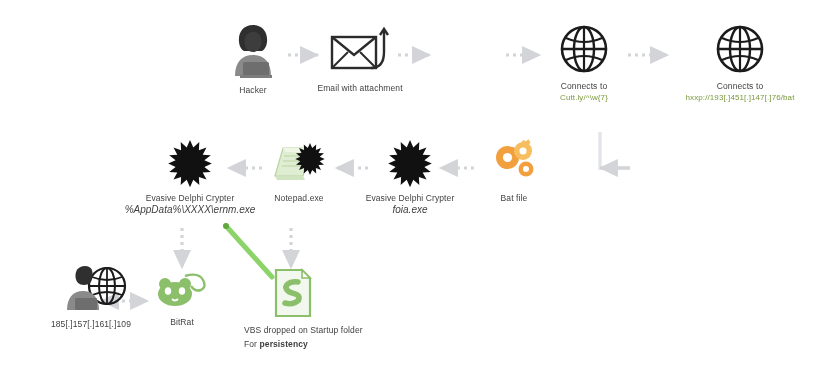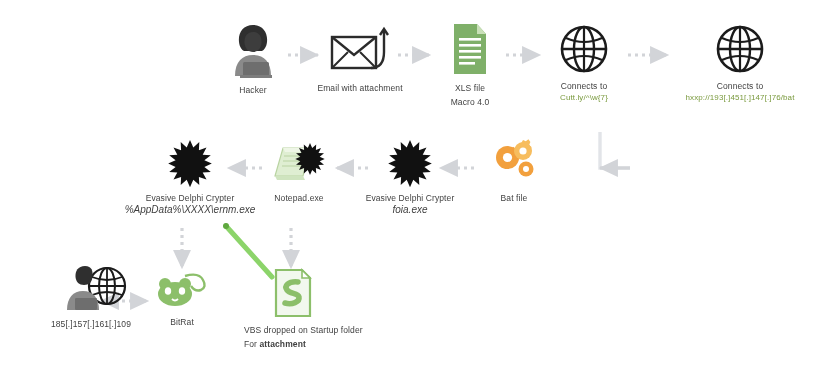--- a/index.html
+++ b/index.html
@@ -109,37 +109,20 @@
         <rect x="3" y="11" width="44" height="31" fill="#ffffff" stroke="#2b2b2b" stroke-width="2.4"></rect>
         <path d="M3 11 L25 29 L47 11" fill="none" stroke="#2b2b2b" stroke-width="2.4"></path>
         <path d="M3 42 L19 26 M47 42 L31 26" fill="none" stroke="#2b2b2b" stroke-width="2"></path>
         <path d="M42 42 C52 42 55 35 55 26 L55 5" fill="none" stroke="#2b2b2b" stroke-width="2.4"></path>
         <path d="M51 9 L55 3 L59 9" fill="none" stroke="#2b2b2b" stroke-width="2.4"></path>
       </svg>
     </span>
     <div class="label">Email with attachment</div>
   </div>
 
-  <div class="node" style="left:430px;top:22px;width:80px;">
-    <span class="icon">
-      <svg width="42" height="54" viewBox="0 0 42 54">
-        <path d="M5 2 L28 2 L37 12 L37 52 L5 52 Z" fill="#7fb069"></path>
-        <path d="M28 2 L28 12 L37 12 Z" fill="#c9e0b8"></path>
-        <g fill="#ffffff">
-          <rect x="10" y="16" width="22" height="2.6"></rect>
-          <rect x="10" y="22" width="22" height="2.6"></rect>
-          <rect x="10" y="28" width="22" height="2.6"></rect>
-          <rect x="10" y="34" width="22" height="2.6"></rect>
-          <rect x="10" y="40" width="16" height="2.6"></rect>
-        </g>
-      </svg>
-    </span>
-    <div class="label">XLS file</div>
-    <div class="label">Macro 4.0</div>
-  </div>
 
   <div class="node" style="left:534px;top:24px;width:100px;">
     <span class="icon">
       <svg width="50" height="50" viewBox="0 0 50 50">
         <circle cx="25" cy="25" r="22" fill="none" stroke="#1b1b1b" stroke-width="2.6"></circle>
         <ellipse cx="25" cy="25" rx="10" ry="22" fill="none" stroke="#1b1b1b" stroke-width="2.4"></ellipse>
         <line x1="3" y1="25" x2="47" y2="25" stroke="#1b1b1b" stroke-width="2.4"></line>
         <path d="M7 14 Q25 22 43 14" fill="none" stroke="#1b1b1b" stroke-width="2.2"></path>
         <path d="M7 36 Q25 28 43 36" fill="none" stroke="#1b1b1b" stroke-width="2.2"></path>
         <line x1="25" y1="3" x2="25" y2="47" stroke="#1b1b1b" stroke-width="2.2"></line>
@@ -260,17 +243,17 @@
   <div class="node" style="left:244px;top:268px;width:160px;text-align:left;">
     <span class="icon" style="margin:0 0 0 28px;">
       <svg width="42" height="50" viewBox="0 0 42 50">
         <path d="M4 2 L30 2 L38 10 L38 48 L4 48 Z" fill="#f2f8ee" stroke="#8cbf6a" stroke-width="2.2"></path>
         <path d="M30 2 L30 10 L38 10 Z" fill="#ffffff" stroke="#8cbf6a" stroke-width="1.6"></path>
         <path d="M26 14 C16 13 12 18 15 22 C18 26 26 25 27 29 C28 34 20 37 13 35" fill="none" stroke="#8cbf6a" stroke-width="5.5" stroke-linecap="round"></path>
       </svg>
     </span>
     <div class="label" style="text-align:left;margin-top:3px;">VBS dropped on Startup folder</div>
     <div class="label" style="text-align:left;">
-      <span>For </span><span class="bold">attachment</span>
+      <span>For </span><span class="bold">persistency</span>
     </div>
   </div>
 
 </div>
 
 </body></html>

